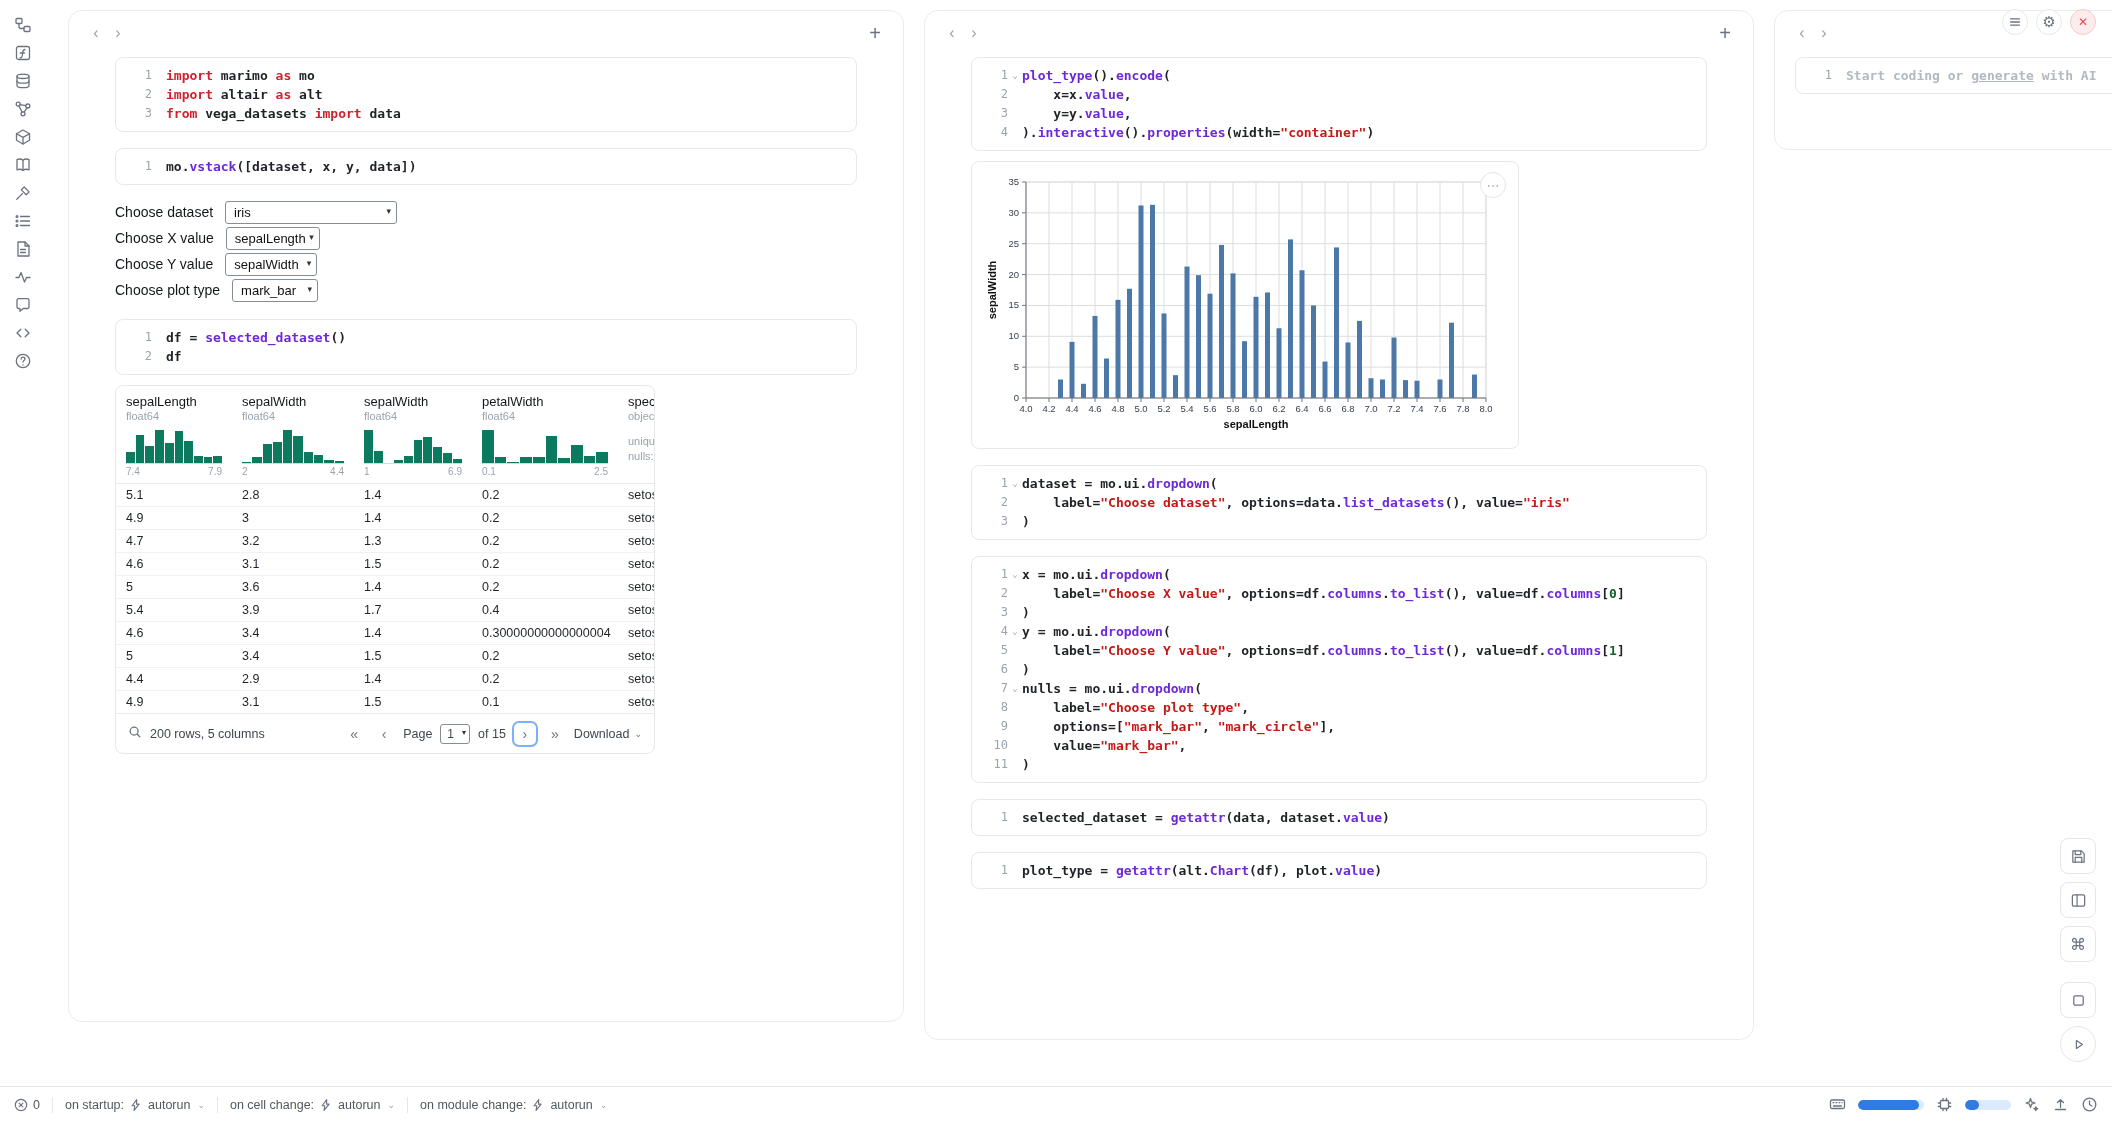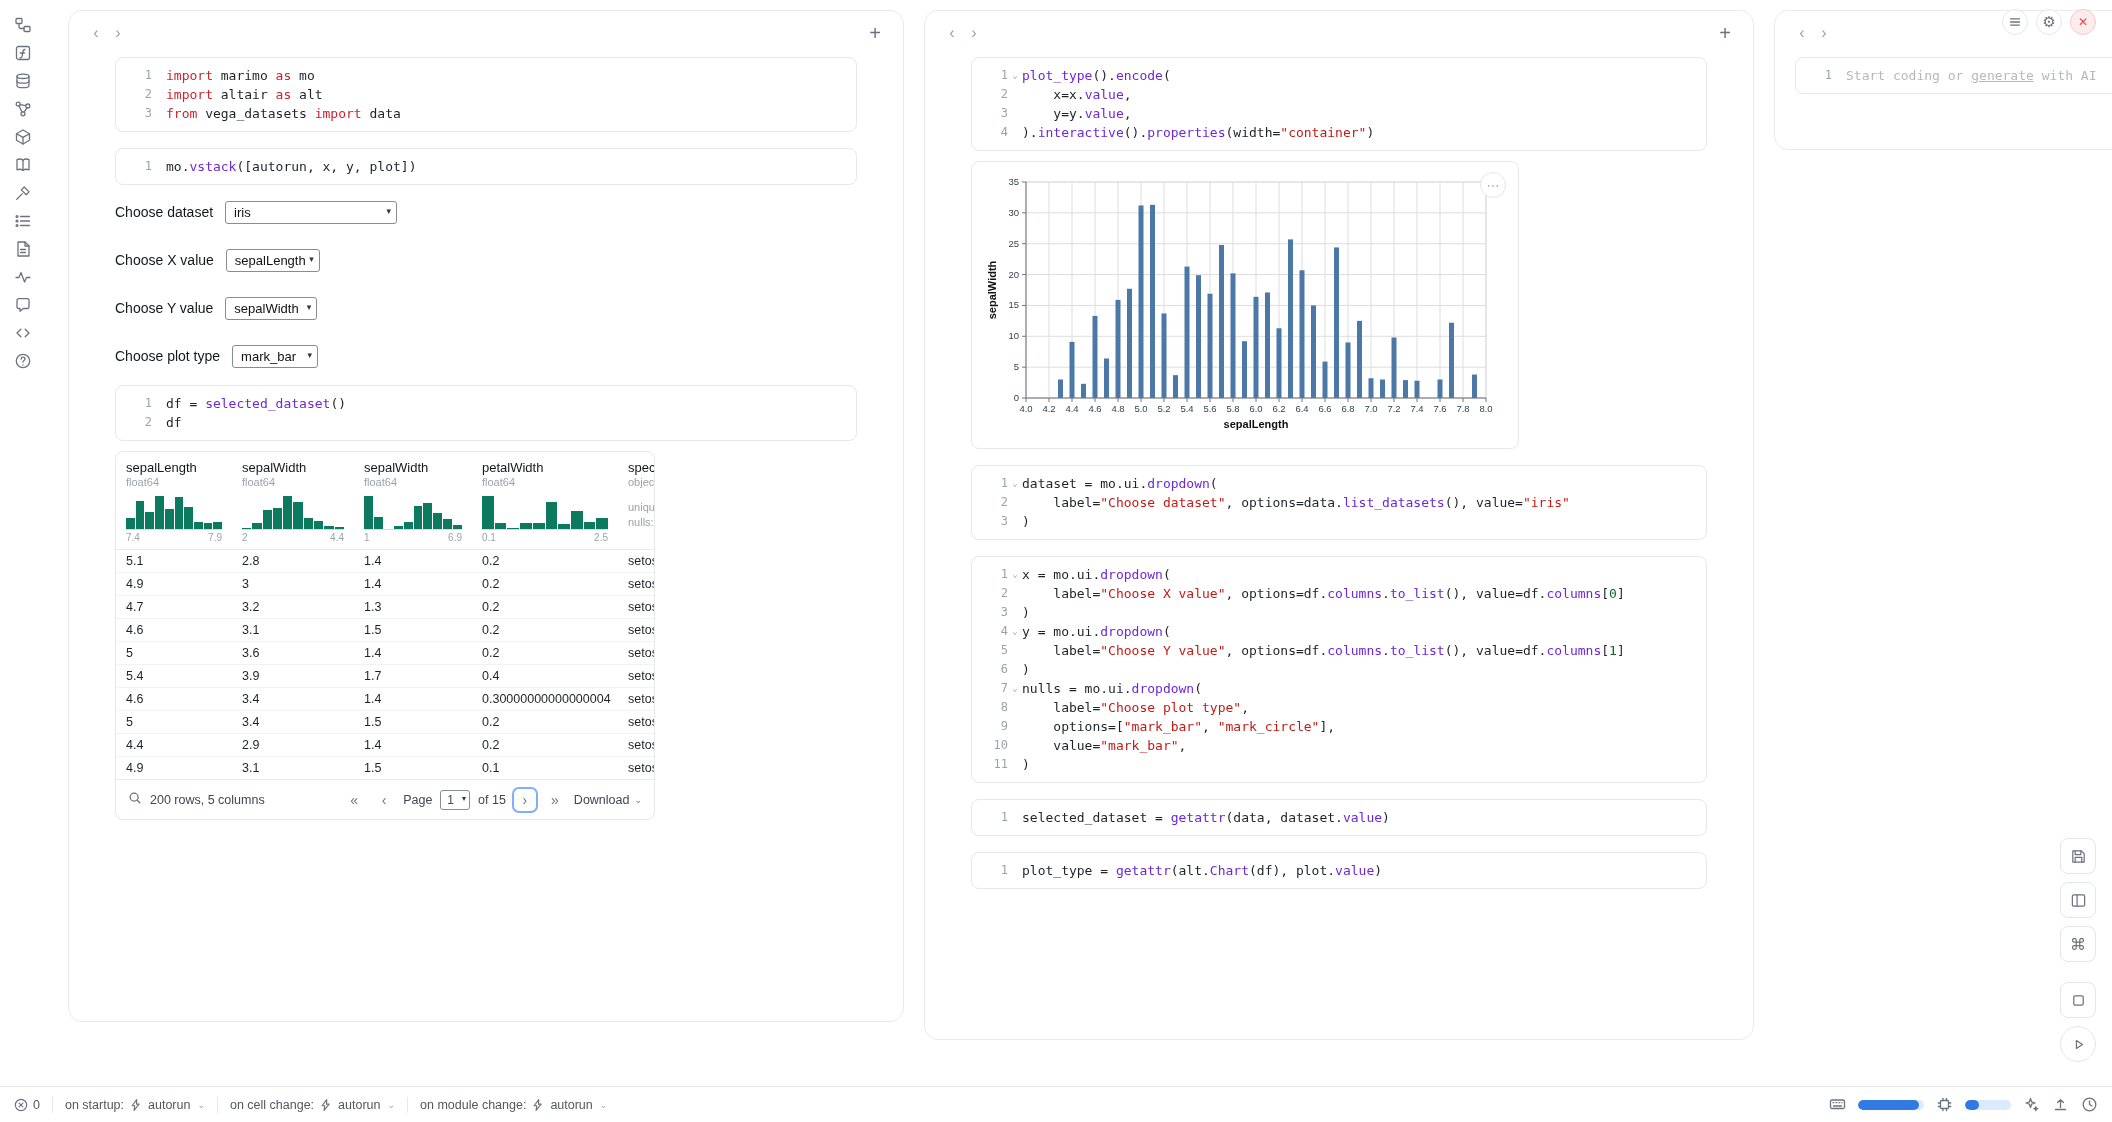--- a/index.html
+++ b/index.html
@@ -30,29 +30,29 @@
   .cells { display: flex; flex-direction: column; gap: 16px; padding: 2px 46px 0 46px; }
   .col-3 .cells { padding: 2px 20px 0 20px; }
   .cell-block { display: flex; flex-direction: column; gap: 10px; }
 
   
   .code-card { border: 1px solid #e6e8eb; border-radius: 8px; background: #fff; padding: 8px 14px;
     font-family: "DejaVu Sans Mono", monospace; font-size: 13px; line-height: 19px; }
   .code-line { display: flex; }
   .gutter { width: 22px; flex: none; text-align: right; color: #9aa3ad; font-size: 12px; }
   .fold { width: 14px; flex: none; text-align: center; color: #9aa3ad; font-size: 9px; line-height: 19px; }
-  .code-text { white-space: pre; }
+  .code-text { white-space: pre; font-weight: bold; }
   .tok-kw { color: #cf222e; }
   .tok-st { color: #c41a16; }
   .tok-fn { color: #6d28d9; }
   .tok-num { color: #116329; }
   .tok-pl { color: #1f2328; }
 
   
-  .controls { display: flex; flex-direction: column; gap: 22px; padding-top: 4px; }
+  .controls { display: flex; flex-direction: column; gap: 0; padding-top: 4px; }
   .control-row { display: flex; align-items: center; gap: 12px; height: 26px; font-size: 14px; color: #14181c; }
   .fake-select { position: relative; height: 23px; border: 1px solid #878d96; border-radius: 3px;
     background: #fff; display: flex; align-items: center; padding: 0 20px 0 8px; font-size: 13px; color: #111; }
   .fake-select .caret { position: absolute; right: 5px; top: 4px; font-size: 9px; color: #333; }
 
   
   .table-card { width: 540px; border: 1px solid #e6e8eb; border-radius: 8px; overflow: hidden; background: #fff; }
   .table-clip { overflow: hidden; }
   .df-table { border-collapse: collapse; table-layout: fixed; width: 622px; }
   .df-table th { text-align: left; vertical-align: top; padding: 8px 10px 6px 10px; border-bottom: 1px solid #e8eaed;
@@ -235,21 +235,21 @@
               <span class="gutter">3</span>
               <span class="fold"></span>
               <div class="code-text"><span class="tok-kw">from</span><span class="tok-pl"> vega_datasets </span><span class="tok-kw">import</span><span class="tok-pl"> data</span></div>
             </div>
           </div>
         <div class="cell-block">
           <div class="code-card">
               <div class="code-line">
                 <span class="gutter">1</span>
                 <span class="fold"></span>
-                <div class="code-text"><span class="tok-pl">mo.</span><span class="tok-fn">vstack</span><span class="tok-pl">([autorun, x, y, plot])</span></div>
+                <div class="code-text"><span class="tok-pl">mo.</span><span class="tok-fn">vstack</span><span class="tok-pl">([dataset, x, y, data])</span></div>
               </div>
             </div>
           <div id="controls" class="controls">
               <div class="control-row">
                 <span>Choose dataset</span>
                 <div class="fake-select" style="width: 172px;">
                   <span>iris</span>
                   <span class="caret">▾</span>
                 </div>
               </div>

